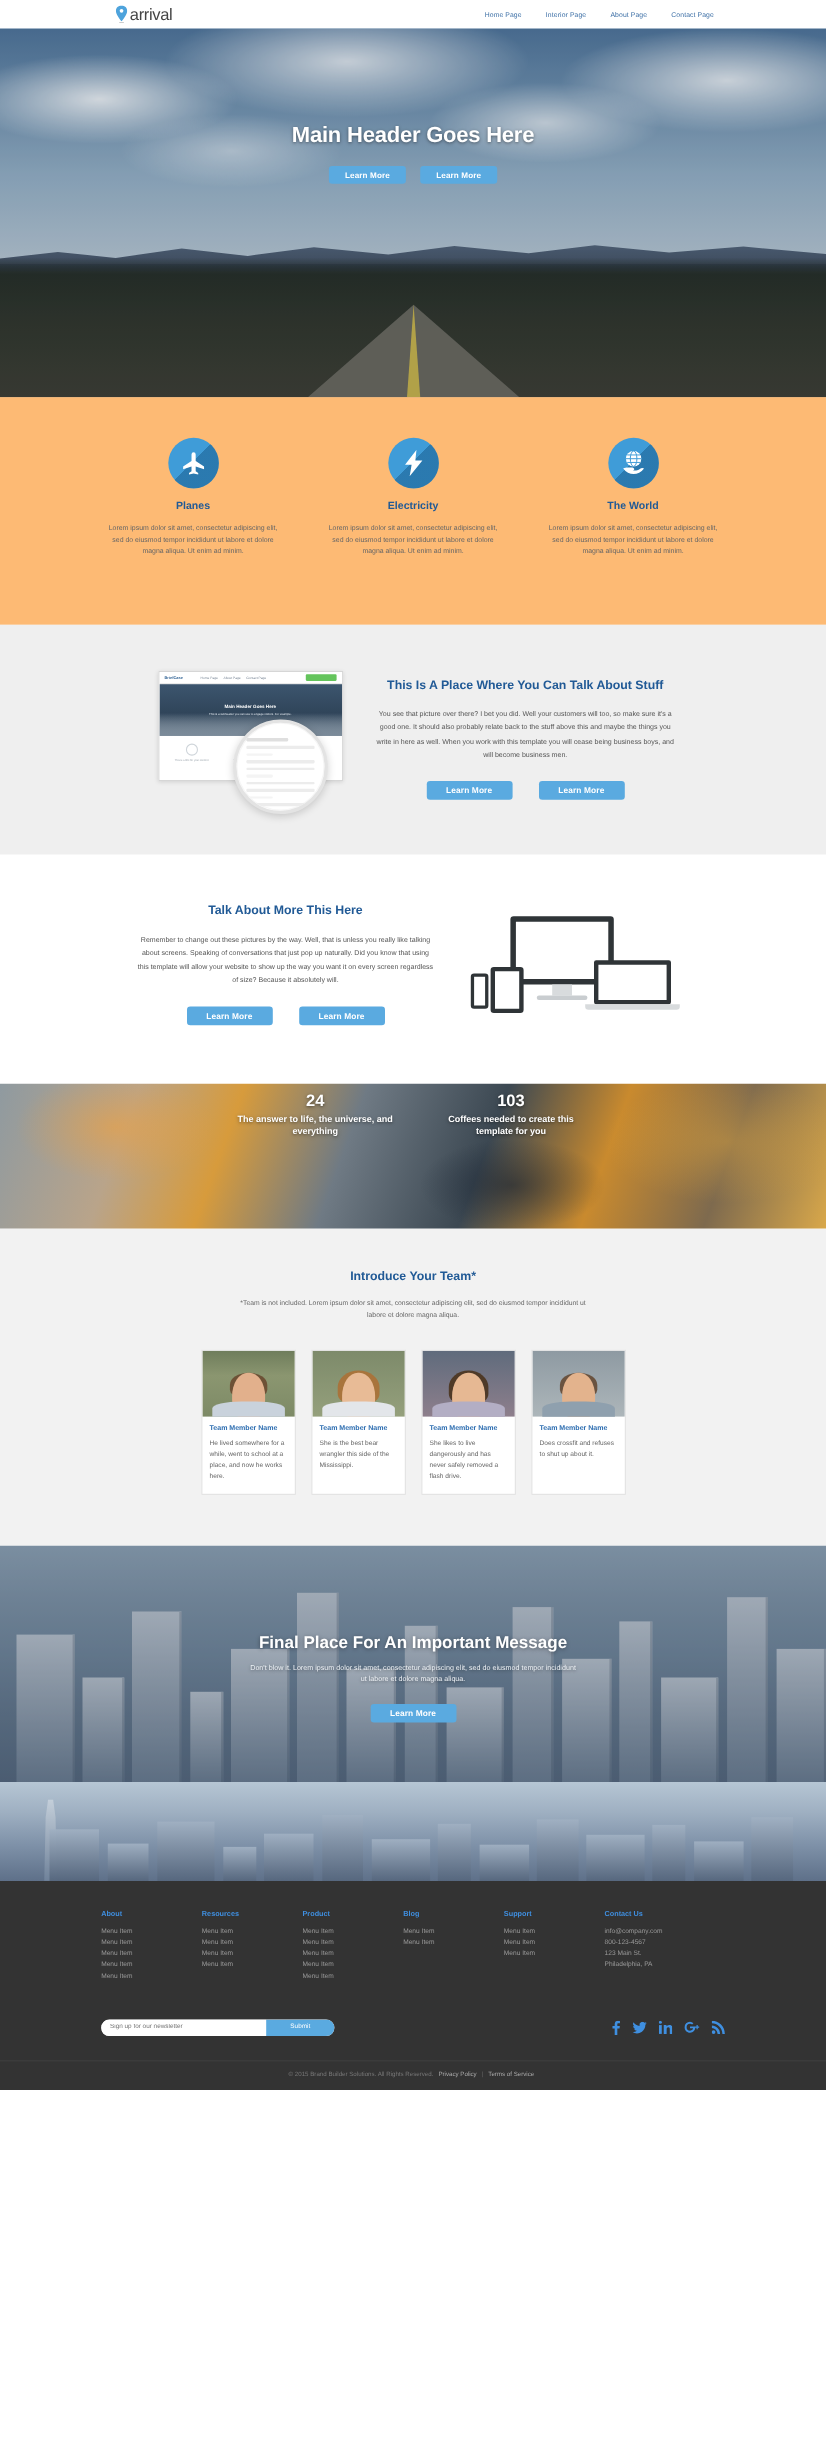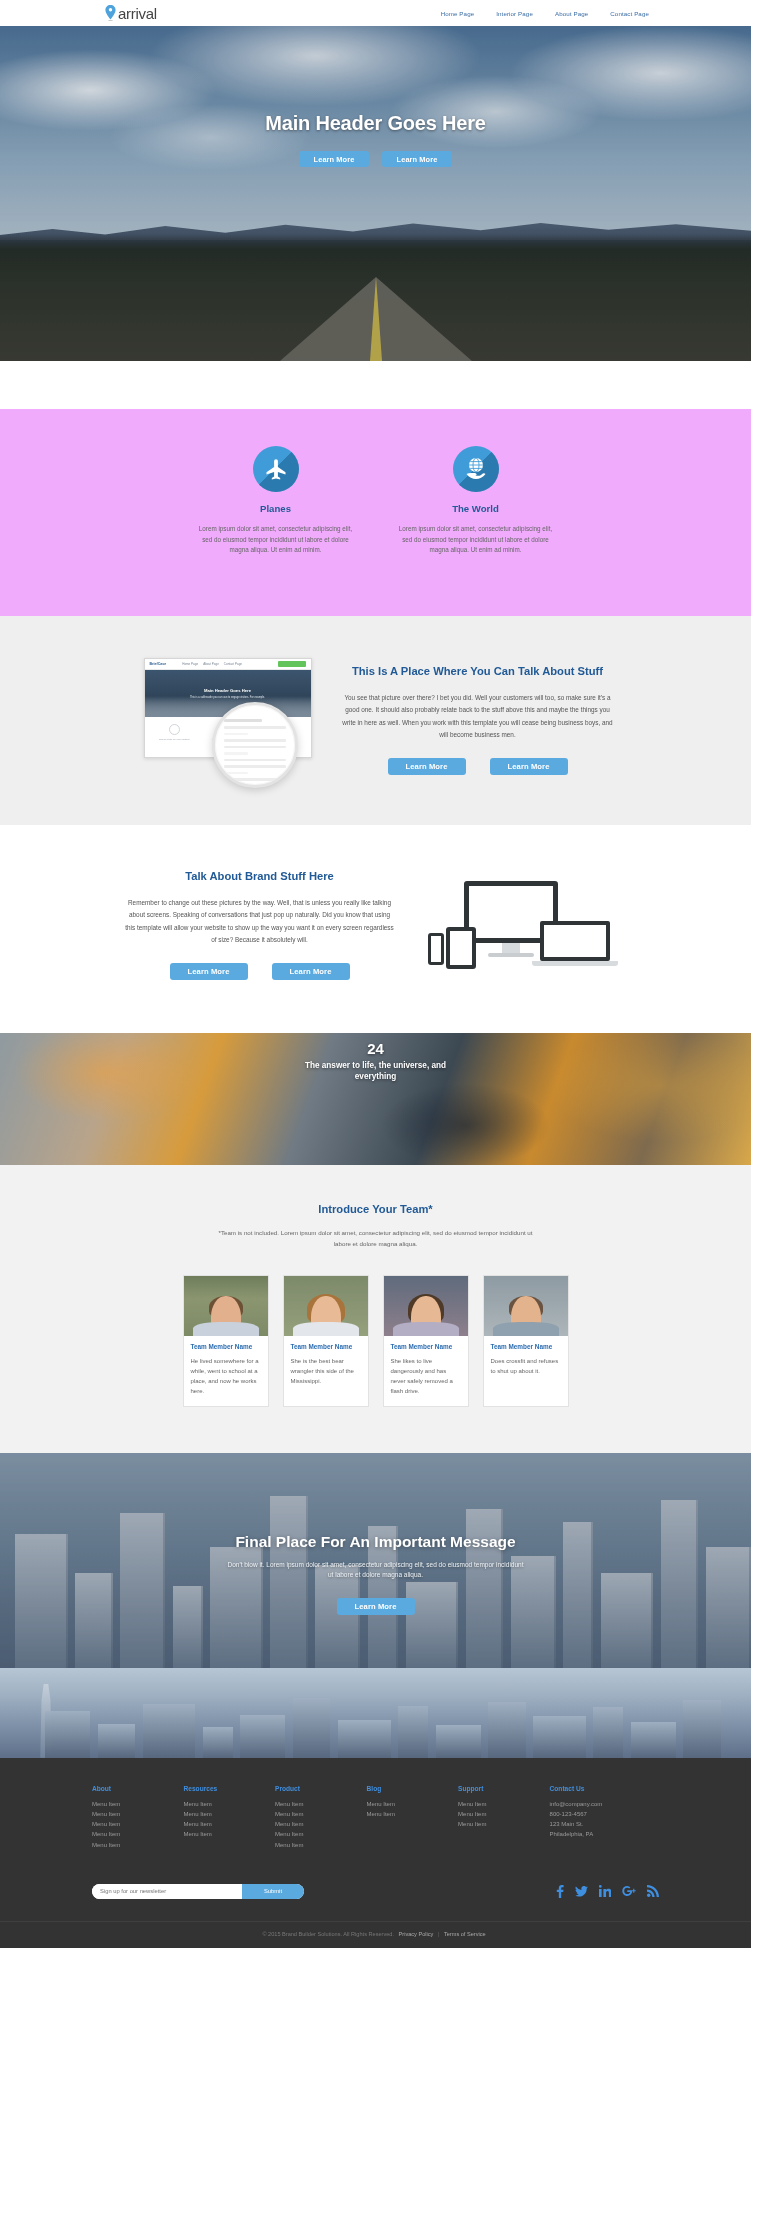--- a/index.html
+++ b/index.html
@@ -115,26 +115,25 @@
     padding: 0 12px;
     height: 16px;
     min-width: 70px;
     cursor: pointer;
     letter-spacing: .1px;
   }
   .btn.wide { min-width: 78px; height: 17px; font-size: 7.6px; }
 
   
   .features {
-    background: #f0abfc;
+    background: #fdba74;
     padding: 37px 0 60px;
     display: flex;
     justify-content: center;
     gap: 24px;
-    margin-top: 48px;
   }
   .feature { width: 176px; text-align: center; }
   .feat-circle {
     width: 46px; height: 46px; border-radius: 50%;
     margin: 0 auto;
     background: #3f9cd8;
     position: relative;
     overflow: hidden;
     display: flex; align-items: center; justify-content: center;
   }
@@ -446,20 +445,30 @@
       <div class="feat-circle">
         <div class="shadow"></div>
         <svg width="24" height="24" viewBox="0 0 24 24" fill="#ffffff">
           <path d="M21.5 15.2 13.9 10V4.1a1.9 1.9 0 1 0-3.8 0V10L2.5 15.2v2.3l7.6-2.4v4.3l-2.3 1.5v1.5l4.2-1 4.2 1v-1.5l-2.3-1.5v-4.3l7.6 2.4z"></path>
         </svg>
       </div>
       <div class="feat-title">Planes</div>
       <p class="feat-text">Lorem ipsum dolor sit amet, consectetur adipiscing elit, sed do eiusmod tempor incididunt ut labore et dolore magna aliqua. Ut enim ad minim.</p>
     </div>
 
+    <div class="feature">
+      <div class="feat-circle">
+        <div class="shadow"></div>
+        <svg width="22" height="24" viewBox="0 0 22 24" fill="#ffffff">
+          <path d="M13.6 0 3.2 13.4h6L7.4 24 19 9.7h-6.4z"></path>
+        </svg>
+      </div>
+      <div class="feat-title">Electricity</div>
+      <p class="feat-text">Lorem ipsum dolor sit amet, consectetur adipiscing elit, sed do eiusmod tempor incididunt ut labore et dolore magna aliqua. Ut enim ad minim.</p>
+    </div>
 
     <div class="feature">
       <div class="feat-circle">
         <div class="shadow"></div>
         <svg width="26" height="26" viewBox="0 0 26 26" fill="none">
           <circle cx="13" cy="9" r="7" fill="#ffffff"></circle>
           <g stroke="#3f9cd8" stroke-width="0.9">
             <ellipse cx="13" cy="9" rx="3" ry="7"></ellipse>
             <line x1="6" y1="9" x2="20" y2="9"></line>
             <line x1="7.2" y1="5.6" x2="18.8" y2="5.6"></line>
@@ -528,21 +537,21 @@
           <button class="btn wide">Learn More</button>
           <button class="btn wide">Learn More</button>
         </div>
       </div>
     </div>
   </section>
 
   <section class="sec-white">
     <div class="two-col">
       <div class="dev-left">
-        <h2 class="sec-h2">Talk About Brand Stuff Here</h2>
+        <h2 class="sec-h2">Talk About More This Here</h2>
         <p class="sec-p">Remember to change out these pictures by the way. Well, that is unless you really like talking about screens. Speaking of conversations that just pop up naturally. Did you know that using this template will allow your website to show up the way you want it on every screen regardless of size? Because it absolutely will.</p>
         <div class="btn-row">
           <button class="btn wide">Learn More</button>
           <button class="btn wide">Learn More</button>
         </div>
       </div>
       <div class="devices">
         <div class="dev-monitor"></div>
         <div class="dev-stand"></div>
         <div class="dev-base"></div>
@@ -553,20 +562,24 @@
       </div>
     </div>
   </section>
 
   <section class="stats-sec">
     <div class="stats-bg"></div>
     <div class="stats-row">
       <div class="stat">
         <div class="stat-num">24</div>
         <div class="stat-label">The answer to life, the universe, and everything</div>
+      </div>
+      <div class="stat">
+        <div class="stat-num">103</div>
+        <div class="stat-label">Coffees needed to create this template for you</div>
       </div>
     </div>
   </section>
 
   <section class="team-sec">
     <h2 class="team-h2">Introduce Your Team*</h2>
     <p class="team-sub">*Team is not included. Lorem ipsum dolor sit amet, consectetur adipiscing elit, sed do eiusmod tempor incididunt ut labore et dolore magna aliqua.</p>
     <div class="team-grid">
 
       <div class="team-card">

